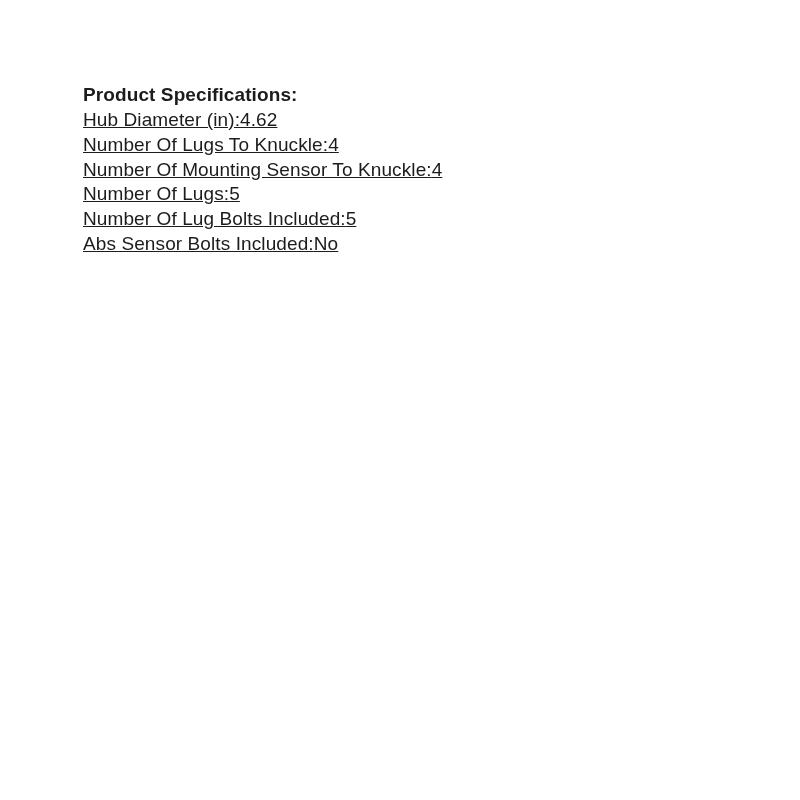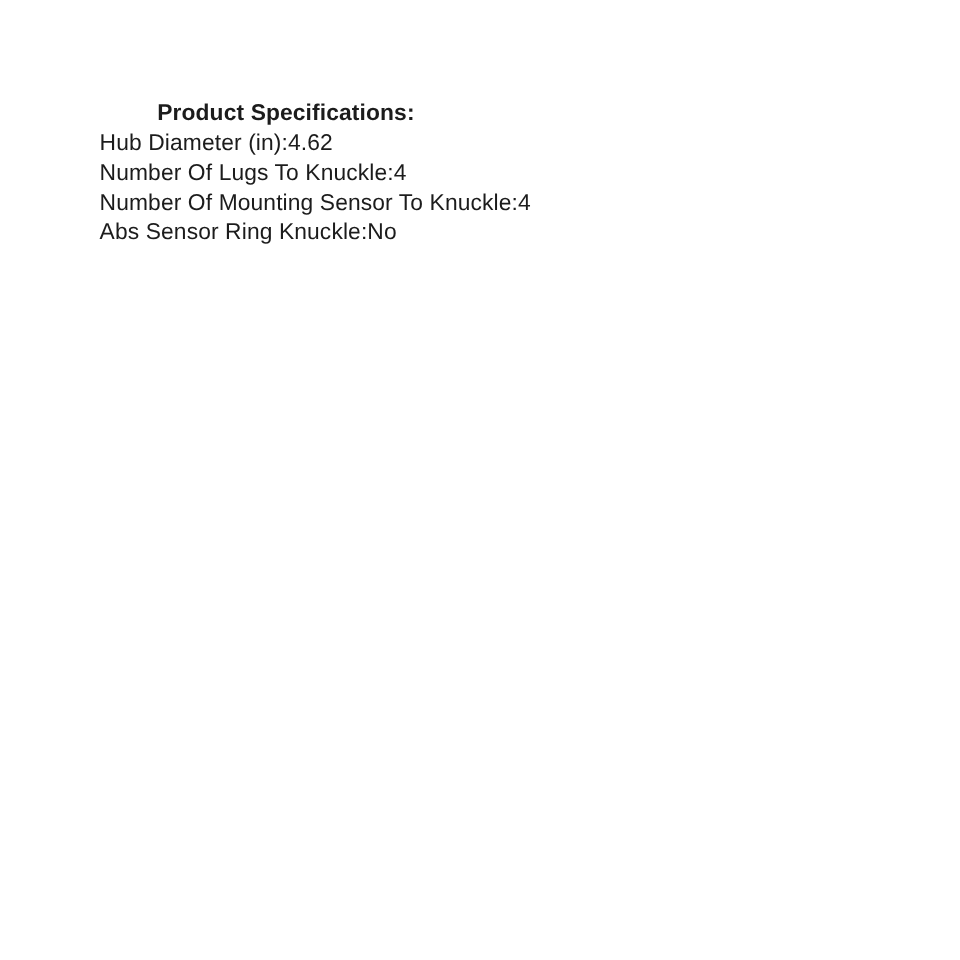--- a/index.html
+++ b/index.html
@@ -16,38 +16,43 @@
     top: 82px;
     width: 640px;
     color: #1c1c1c;
     font-size: 19px;
     line-height: 24.8px;
     letter-spacing: 0.1px;
   }
   .spec-title {
     font-weight: 700;
     line-height: 26px;
-    margin-left: 48px;
   }
   .spec-row {
     white-space: nowrap;
   }
-  .spec-row span { display: inline; }
+  .spec-row span { display: inline; text-decoration: underline; }
 </style>
 </head>
 <body>
 
 <div class="spec-block">
   <div class="spec-title">Product Specifications:</div>
 
   <div class="spec-row">
     <span>Hub Diameter (in):</span><span>4.62</span>
   </div>
   <div class="spec-row">
     <span>Number Of Lugs To Knuckle:</span><span>4</span>
   </div>
   <div class="spec-row">
     <span>Number Of Mounting Sensor To Knuckle:</span><span>4</span>
   </div>
   <div class="spec-row">
-    <span>Abs Sensor Ring Knuckle:</span><span>No</span>
+    <span>Number Of Lugs:</span><span>5</span>
+  </div>
+  <div class="spec-row">
+    <span>Number Of Lug Bolts Included:</span><span>5</span>
+  </div>
+  <div class="spec-row">
+    <span>Abs Sensor Bolts Included:</span><span>No</span>
   </div>
 </div>
 
 </body></html>

